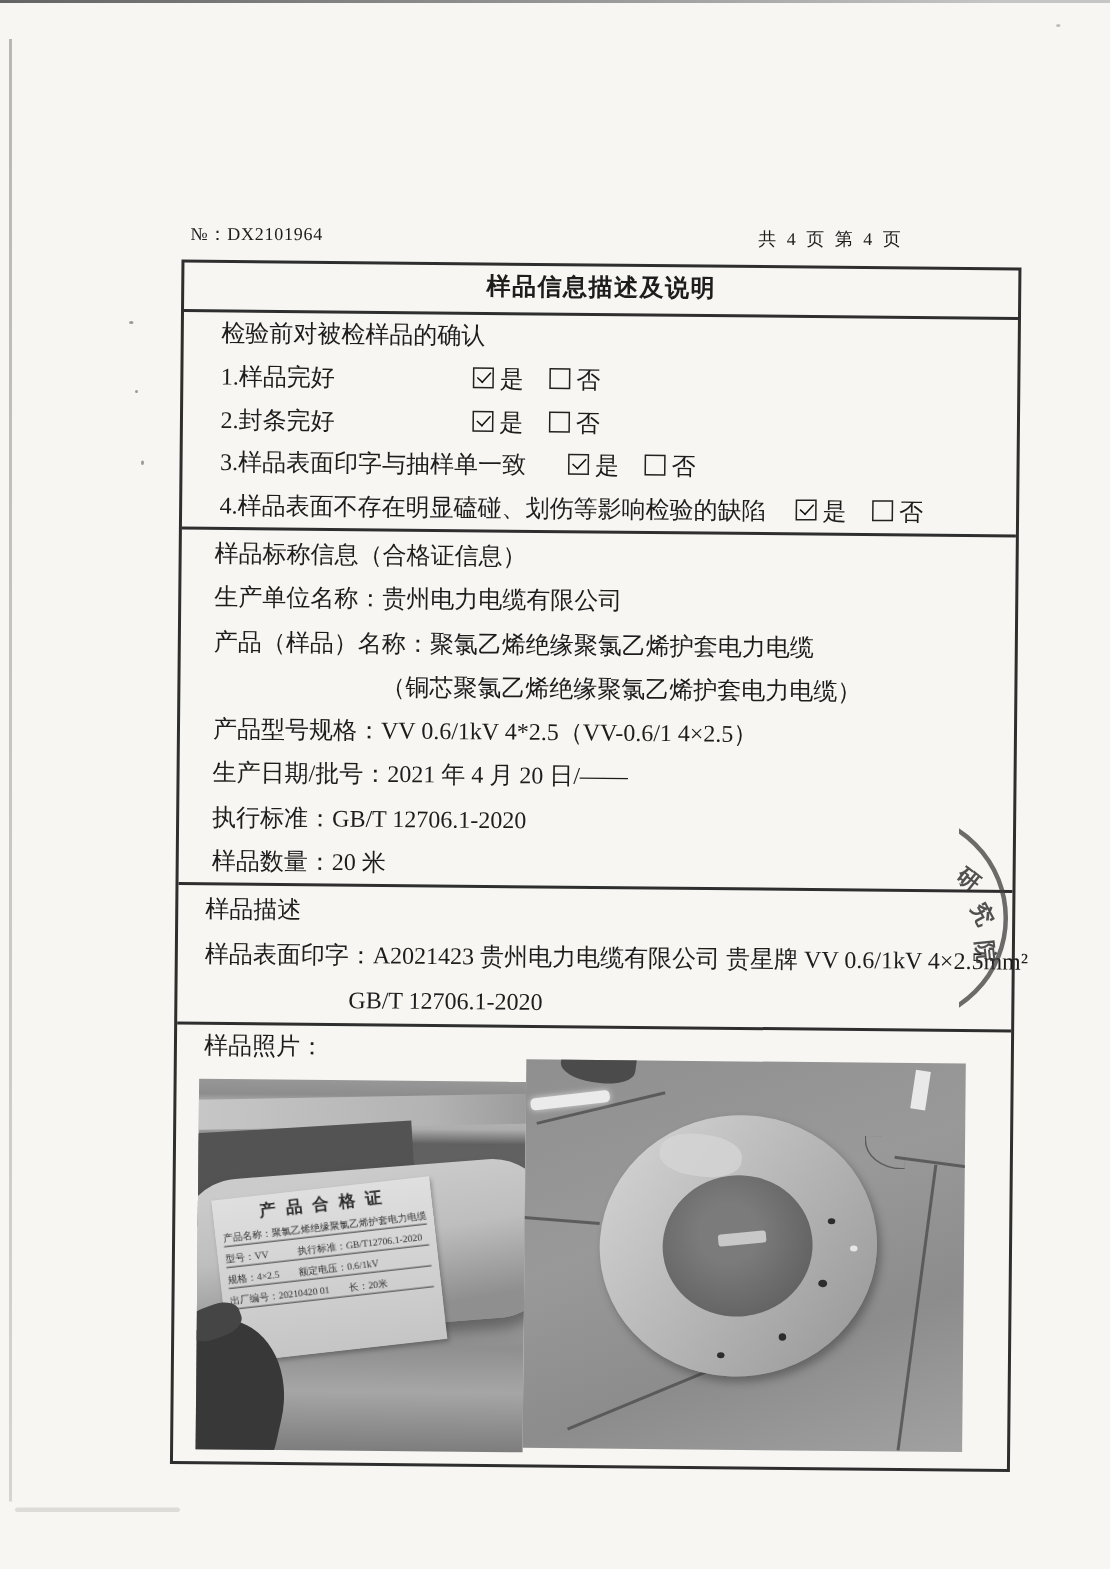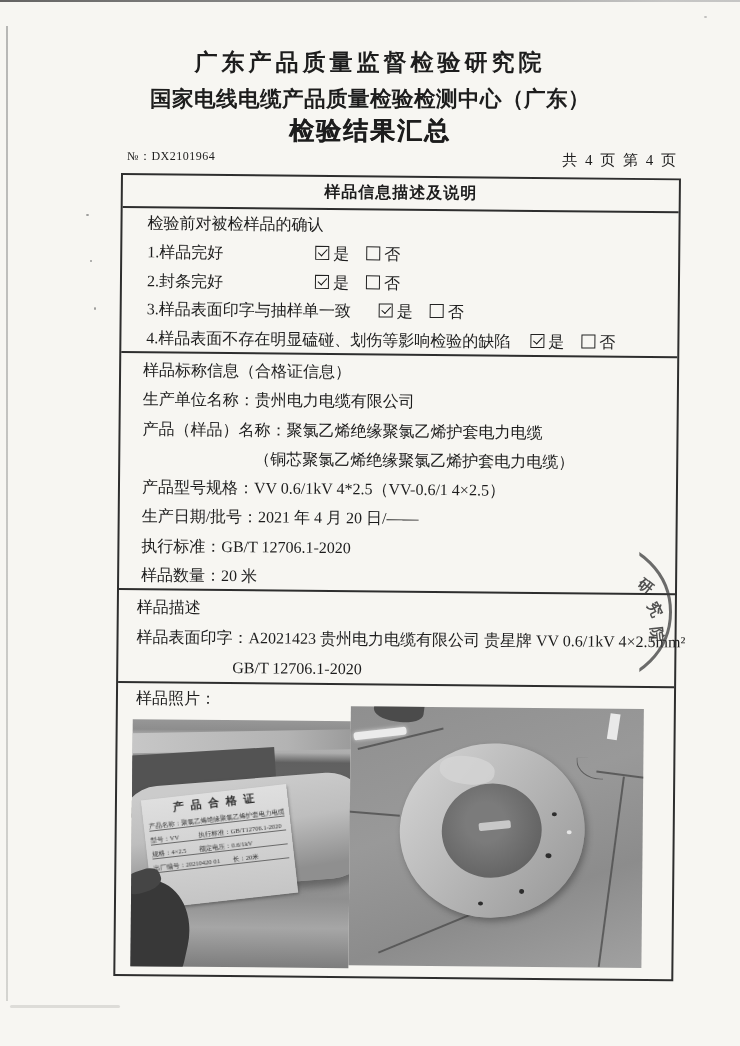--- a/index.html
+++ b/index.html
@@ -21,22 +21,22 @@
   .smudge{position:absolute;left:10px;top:1005px;width:110px;height:3px;
     background:#dddcd8;border-radius:2px;}
 
   
   .doc-header{position:absolute;left:30px;top:49px;width:680px;text-align:center;}
   .org1{font-size:23px;font-weight:bold;letter-spacing:4px;line-height:28px;}
   .org2{font-size:21.5px;font-weight:bold;letter-spacing:.5px;line-height:26px;margin-top:9px;}
   .doc-title{font-size:25px;font-weight:bold;letter-spacing:2px;line-height:30px;margin-top:4px;
     text-shadow:.6px 0 0 #1d1d1d;}
   .report-no{position:absolute;left:127px;top:148px;font-size:12px;letter-spacing:.5px;}
-  .page-info{position:absolute;left:430px;top:151px;width:248px;text-align:right;
-    font-size:15px;letter-spacing:2px;}
+  .page-info{position:absolute;left:430px;top:151px;width:248px;text-align:center;
+    font-size:12px;letter-spacing:2px;}
 
   
   .main-table{
     position:absolute;left:121px;top:173px;width:560px;height:803px;
     border:2px solid #2e2e2e;box-sizing:border-box;
     display:flex;flex-direction:column;
     transform:rotate(0.55deg);transform-origin:0 0;
     font-size:16px;
   }
   .row{box-sizing:border-box;border-top:2px solid #2e2e2e;}
@@ -135,25 +135,20 @@
 <div class="page">
 
   <div class="scan-top-edge"></div>
   <div class="scan-left-line"></div>
   <div class="speck sp1"></div>
   <div class="speck sp2"></div>
   <div class="speck sp3"></div>
   <div class="speck sp4"></div>
   <div class="smudge"></div>
 
-  <div class="doc-header">
-    <div class="org1">广东产品质量监督检验研究院</div>
-    <div class="org2">国家电线电缆产品质量检验检测中心（广东）</div>
-    <div class="doc-title">检验结果汇总</div>
-  </div>
 
   <div class="report-no"><span>№：</span><span>DX2101964</span></div>
   <div class="page-info">共 4 页 第 4 页</div>
 
   <div class="main-table">
 
     <div class="row r1">
       <span>样品信息描述及说明</span>
     </div>
 

